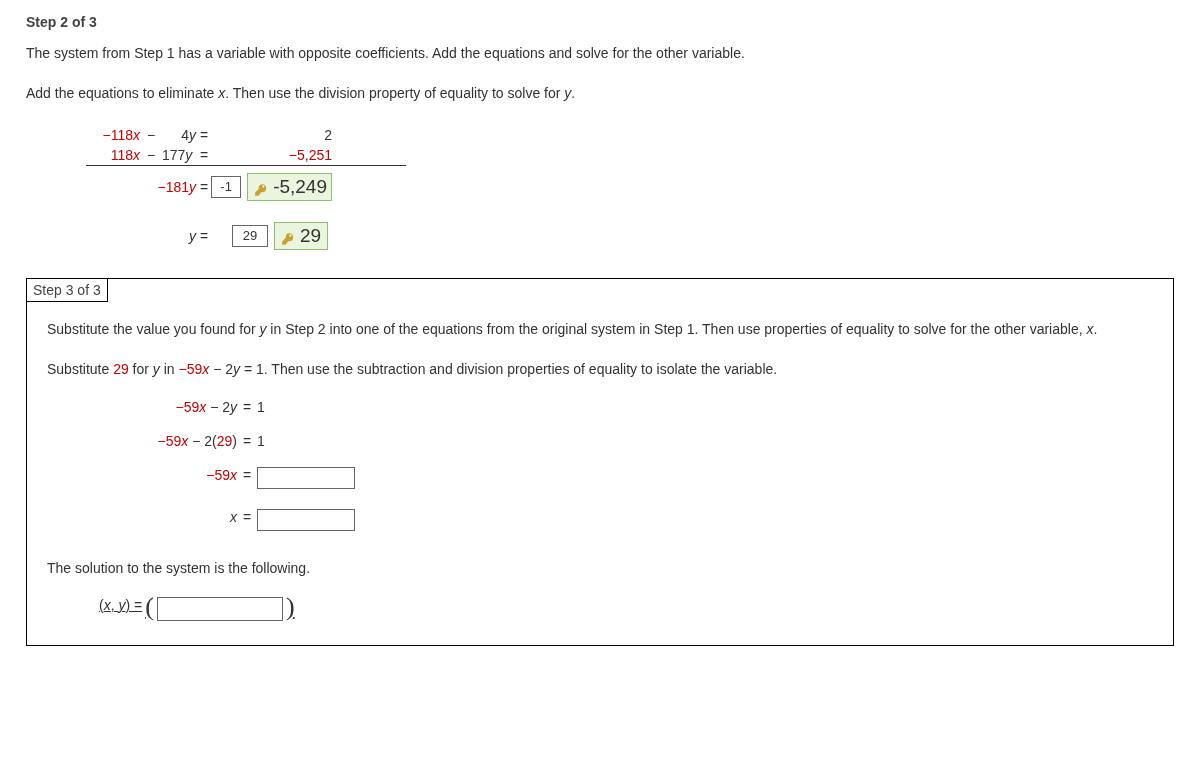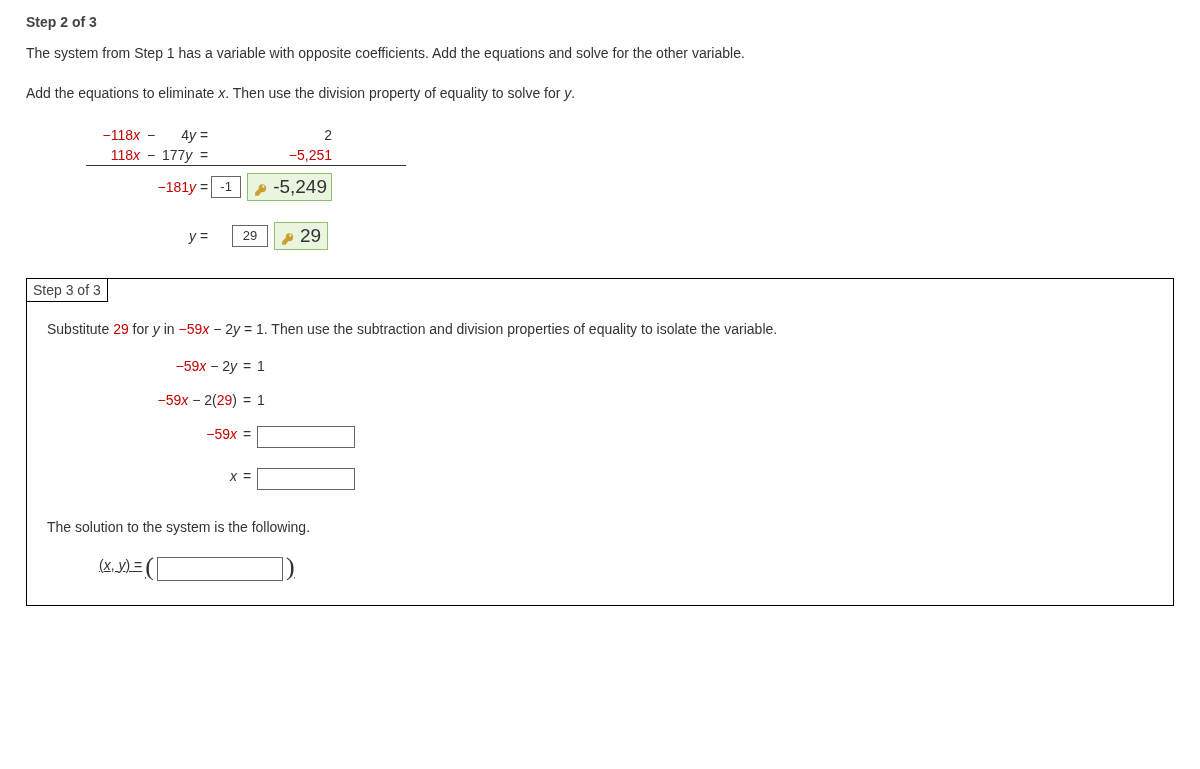--- a/index.html
+++ b/index.html
@@ -222,20 +222,23 @@
         </span>
       </div>
     </div>
   </div>
 
   <div class="step3-wrap">
     <div style="position:relative">
       <div class="step3-header">Step 3 of 3</div>
     </div>
     <div class="step3-body">
+      <div class="instruction">
+        <span>Substitute the value you found for </span><span class="italic">y</span><span> in Step 2 into one of the equations from the original system in Step 1. Then use properties of equality to solve for the other variable, </span><span class="italic">x</span><span>.</span>
+      </div>
 
       <div class="instruction">
         <span>Substitute </span><span class="red">29</span><span> for </span><span class="italic">y</span><span> in </span><span class="red">−59</span><span class="italic red">x</span><span> − 2</span><span class="italic">y</span><span> = 1</span><span>.  Then use the subtraction and division properties of equality to isolate the variable.</span>
       </div>
 
       <div class="eq-block">
         <div class="eq-line">
           <div class="eq-lhs">
             <span class="red">−59</span><span class="italic red">x</span><span> − 2</span><span class="italic">y</span>
           </div>

